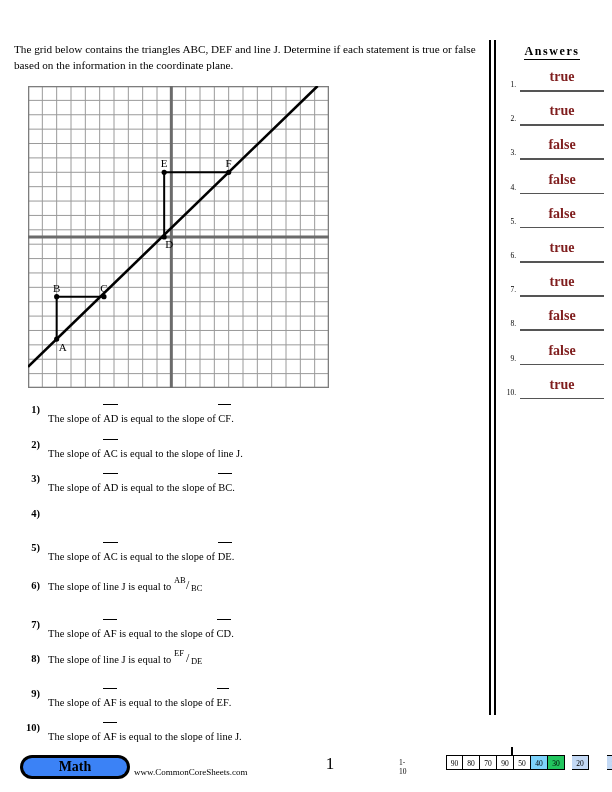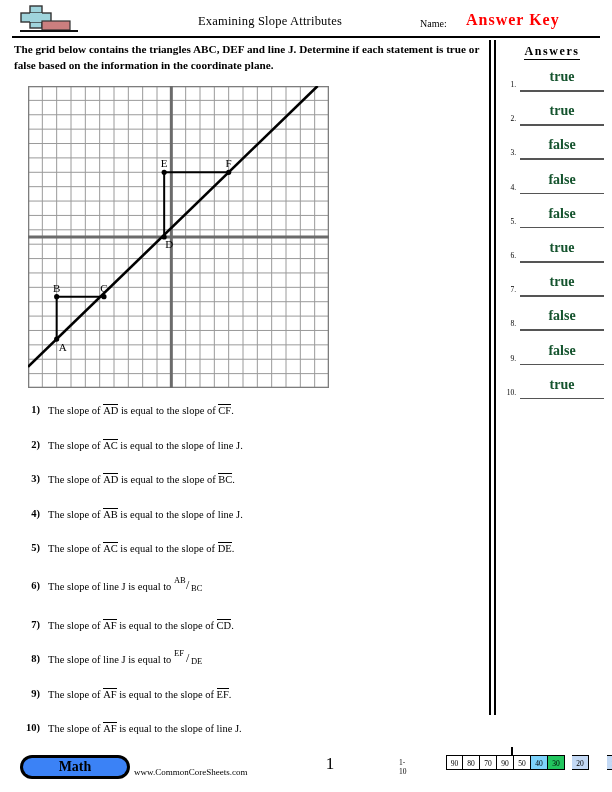--- a/index.html
+++ b/index.html
@@ -23,49 +23,49 @@
   .hdr-name{position:absolute;left:420px;top:18px;font-size:10px;}
   .hdr-answerkey{
     position:absolute;left:466px;top:11px;
     font-size:16px;font-weight:bold;color:#ff0000;letter-spacing:1px;
   }
   .hdr-rule{position:absolute;left:12px;top:36px;width:588px;height:2px;background:#000;}
 
   
   .instructions{
     position:absolute;left:14px;top:42px;width:470px;
-    font-size:11.2px;font-weight:bold;line-height:1.42;
+    font-size:11.2px;font-weight:normal;line-height:1.42;
   }
 
   
   .ans-divider{position:absolute;left:489px;top:40px;width:2px;height:675px;background:#000;}
   .ans-divider2{position:absolute;left:494px;top:40px;width:1.5px;height:675px;background:#000;}
   .ans-title{
     position:absolute;left:500px;top:44px;width:104px;text-align:center;
     font-size:12px;font-weight:bold;letter-spacing:1.6px;
   }
   .ans-title u{text-decoration:none;border-bottom:1.6px solid #000;padding-bottom:1px;}
   .ans-row{position:absolute;left:500px;width:108px;height:34px;}
   .ans-num{position:absolute;left:0;top:14px;width:16px;text-align:right;font-size:7.5px;}
   .ans-line{position:absolute;left:20px;top:24px;width:84px;height:1.6px;background:#555;}
   .ans-val{
     position:absolute;left:20px;top:3px;width:84px;text-align:center;
-    font-size:14px;font-weight:bold;color:#14532d;font-family:"Liberation Serif",serif;
+    font-size:14px;font-weight:bold;color:#7f1d1d;font-family:"Liberation Serif",serif;
   }
 
   
   .graph{position:absolute;left:28px;top:86px;width:301px;height:302px;}
   .graph svg{display:block;}
 
   
   .questions{position:absolute;left:18px;top:404px;width:300px;}
   .q{position:relative;min-height:34px;}
   .q-num{position:absolute;left:0;top:0;width:22px;text-align:right;font-size:10.5px;font-weight:bold;}
   .q-txt{position:absolute;left:30px;top:0;font-size:10.5px;line-height:1.3;white-space:nowrap;}
-  .ovl{border-top:1.1px solid #000;padding-top:0px;display:inline-block;line-height:1.05;}
+  .ovl{border-top:1.1px solid #000;padding-top:8px;display:inline-block;line-height:1.05;}
   .frac{display:inline-block;position:relative;width:34px;height:12px;vertical-align:middle;}
   .frac .nu{position:absolute;left:0;top:-7px;font-size:8.5px;}
   .frac .sl{position:absolute;left:12px;top:-4px;font-size:12px;}
   .frac .de{position:absolute;left:17px;top:1px;font-size:8.5px;}
 
   
   .footer-rule{position:absolute;left:12px;top:749px;width:588px;height:0px;}
   .math-pill{
     position:absolute;left:20px;top:755px;width:110px;height:24px;
     background:#000;border-radius:12px;
@@ -85,35 +85,20 @@
     text-align:center;line-height:15px;font-size:7.5px;box-sizing:border-box;
   }
   .scale-boxes div:first-child{border-left:1px solid #000;}
   .scale-tick{position:absolute;left:112px;top:-8px;width:2px;height:8px;background:#000;}
 </style>
 </head>
 <body>
 
 <div class="page">
 
-  <div class="header">
-    <div class="logo">
-      <svg width="72" height="32" viewBox="0 0 72 32">
-        <rect x="12" y="2" width="12" height="22" fill="#9fd4dc" stroke="#333" stroke-width="1.4"></rect>
-        <rect x="3" y="9" width="30" height="9" fill="#9fd4dc" stroke="#333" stroke-width="1.4"></rect>
-        <rect x="12" y="9" width="12" height="9" fill="#9fd4dc" stroke="none"></rect>
-        <rect x="24" y="17" width="28" height="9" fill="#cb7f7f" stroke="#333" stroke-width="1.2"></rect>
-        <rect x="2" y="26" width="58" height="2" fill="#111"></rect>
-      </svg>
-    </div>
-    <div class="hdr-title">Examining Slope Attributes</div>
-    <div class="hdr-name">Name:</div>
-    <div class="hdr-answerkey">Answer Key</div>
-    <div class="hdr-rule"></div>
-  </div>
 
   <div class="instructions">The grid below contains the triangles ABC, DEF and line J. Determine if each statement is true or false based on the information in the coordinate plane.</div>
 
   <div class="ans-divider"></div>
   <div class="ans-divider2"></div>
   <div class="ans-title"><u>Answers</u></div>
   <div id="answers-host">
       <div class="ans-row" style="top: 66px;">
         <div class="ans-num">1.</div>
         <div class="ans-line"></div>
@@ -248,21 +233,20 @@
       <div class="q" style="position: absolute; top: 35px; left: 0px; width: 300px;">
         <div class="q-num">2)</div>
         <div class="q-txt"><span>The slope of </span><span class="ovl">AC</span><span> is equal to the slope of line J.</span></div>
       </div>
       <div class="q" style="position: absolute; top: 69px; left: 0px; width: 300px;">
         <div class="q-num">3)</div>
         <div class="q-txt"><span>The slope of </span><span class="ovl">AD</span><span> is equal to the slope of </span><span class="ovl">BC</span><span>.</span></div>
       </div>
       <div class="q" style="position: absolute; top: 104px; left: 0px; width: 300px;">
         <div class="q-num">4)</div>
-        <div class="q-txt"><span>The slope of </span><span class="ovl">AB</span><span> is equal to the slope of line J.</span></div>
       </div>
       <div class="q" style="position: absolute; top: 138px; left: 0px; width: 300px;">
         <div class="q-num">5)</div>
         <div class="q-txt"><span>The slope of </span><span class="ovl">AC</span><span> is equal to the slope of </span><span class="ovl">DE</span><span>.</span></div>
       </div>
       <div class="q" style="position: absolute; top: 176px; left: 0px; width: 300px;">
         <div class="q-num">6)</div>
         <div class="q-txt"><span>The slope of line J is equal to </span><span class="frac"><span class="nu">AB</span><span class="sl">/</span><span class="de">BC</span></span></div>
       </div>
       <div class="q" style="position: absolute; top: 215px; left: 0px; width: 300px;">

